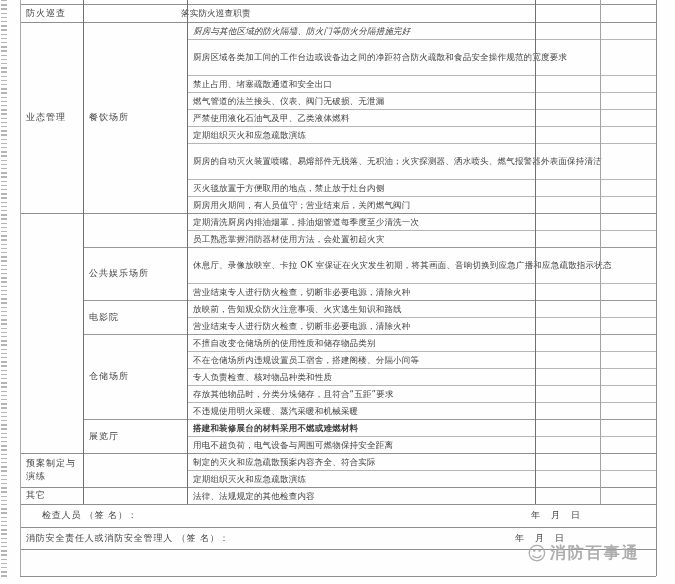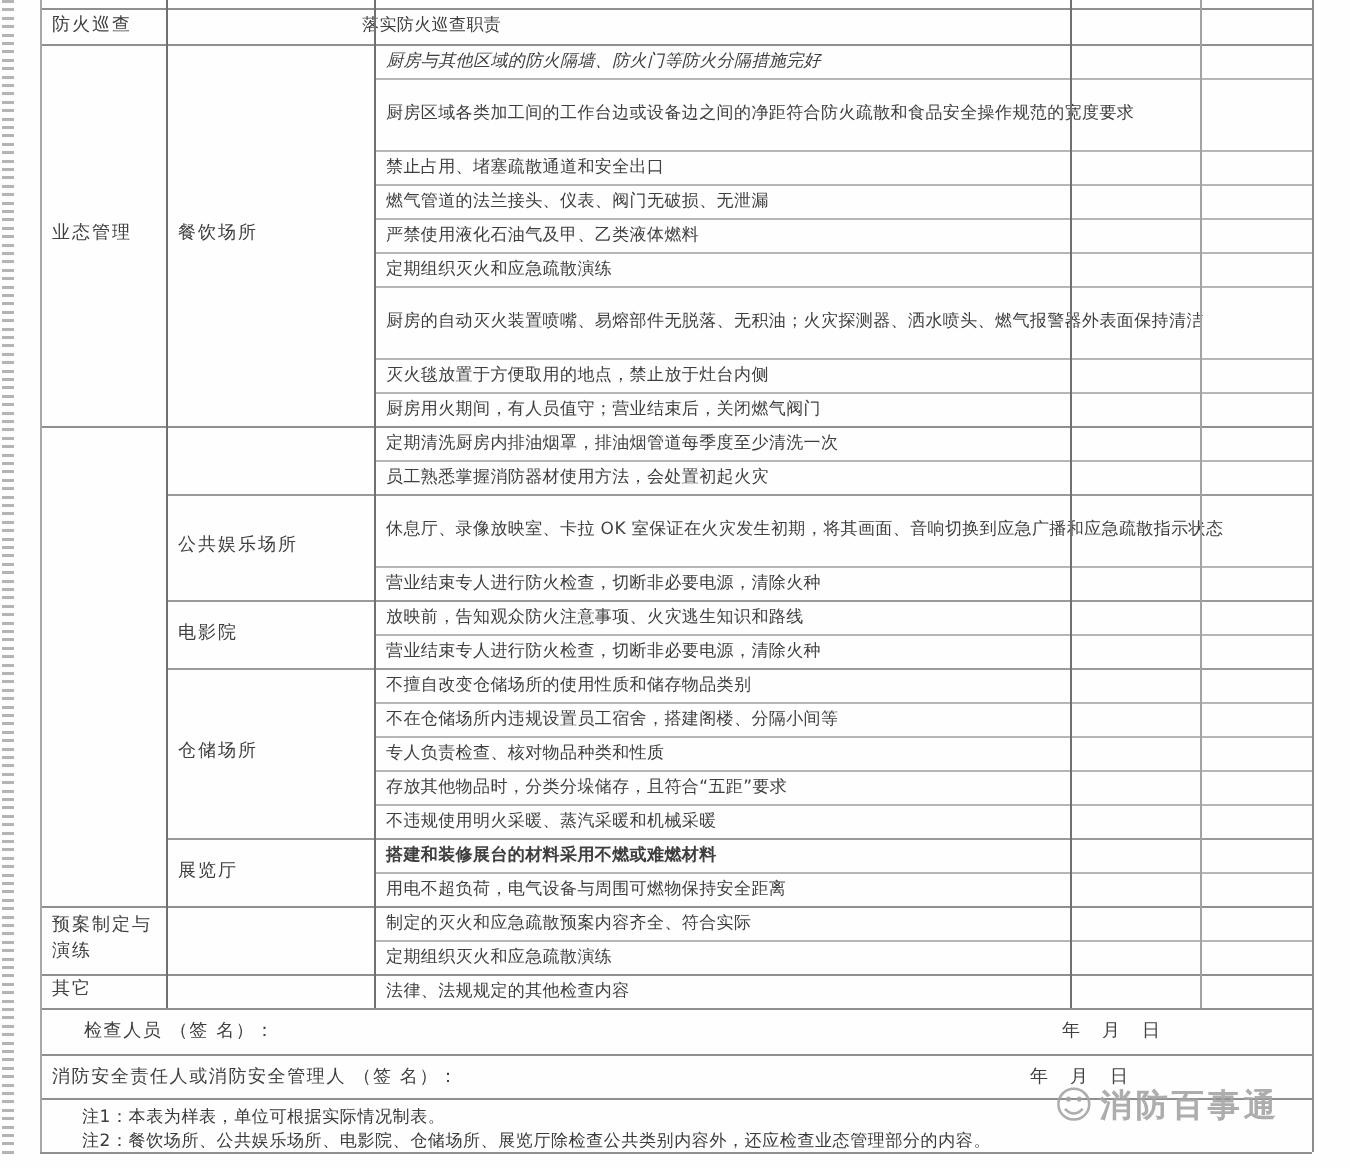--- a/index.html
+++ b/index.html
@@ -120,22 +120,18 @@
     </div>
 
   <div class="footer-row" id="row-inspector" style="left:36px; top:504px; width:636px; height:23px;">
     <span class="footer-label">检查人员 （签 名）：</span>
     <span class="footer-date">年　月　日</span>
   </div>
   <div class="footer-row" id="row-manager" style="left:20px; top:527px; width:636px; height:22px;">
     <span class="footer-label">消防安全责任人或消防安全管理人 （签 名）：</span>
     <span class="footer-date">年　月　日</span>
   </div>
-  <div class="notes" style="left:20px; top:549px; width:636px; height:27px;">
-    <div>注1：本表为样表，单位可根据实际情况制表。</div>
-    <div>注2：餐饮场所、公共娱乐场所、电影院、仓储场所、展览厅除检查公共类别内容外，还应检查业态管理部分的内容。</div>
-  </div>
 
   <div class="watermark">
     <span class="wm-icon">☺</span>
     <span class="wm-text">消防百事通</span>
   </div>
 </div>
 
 </body></html>

